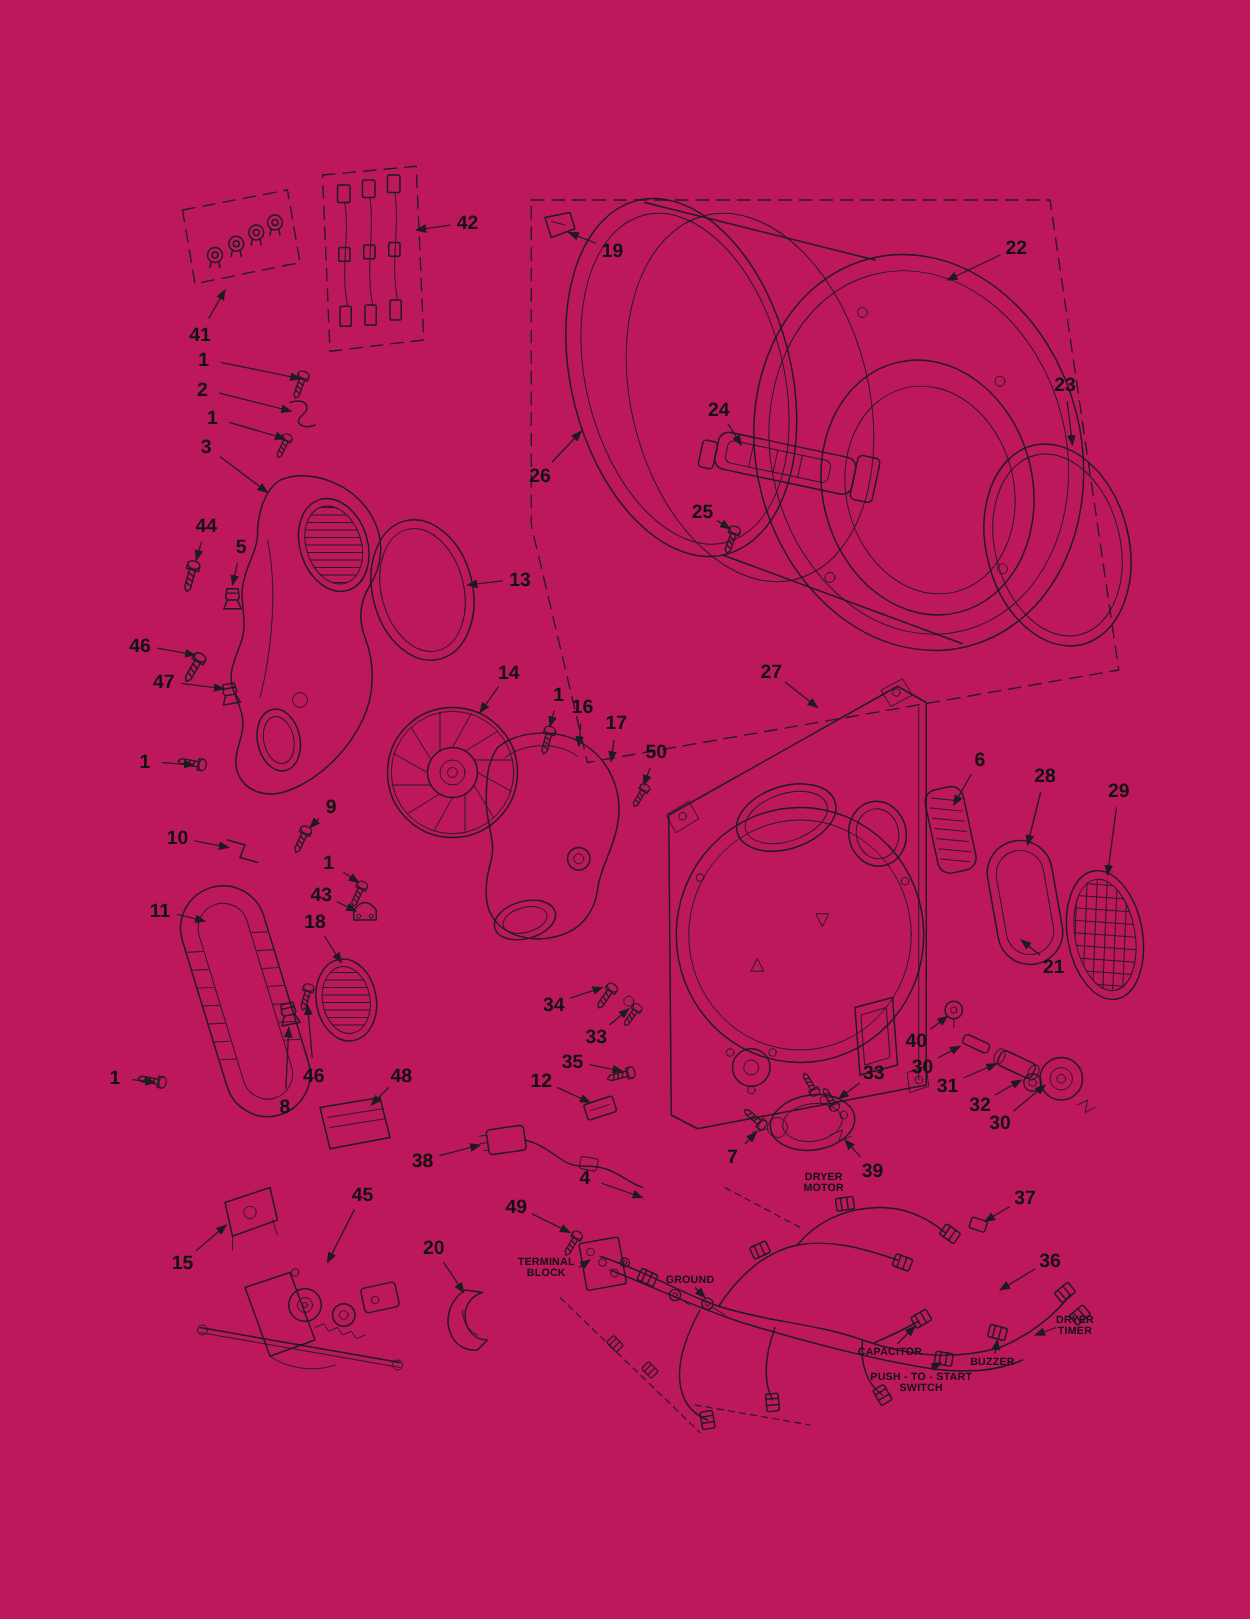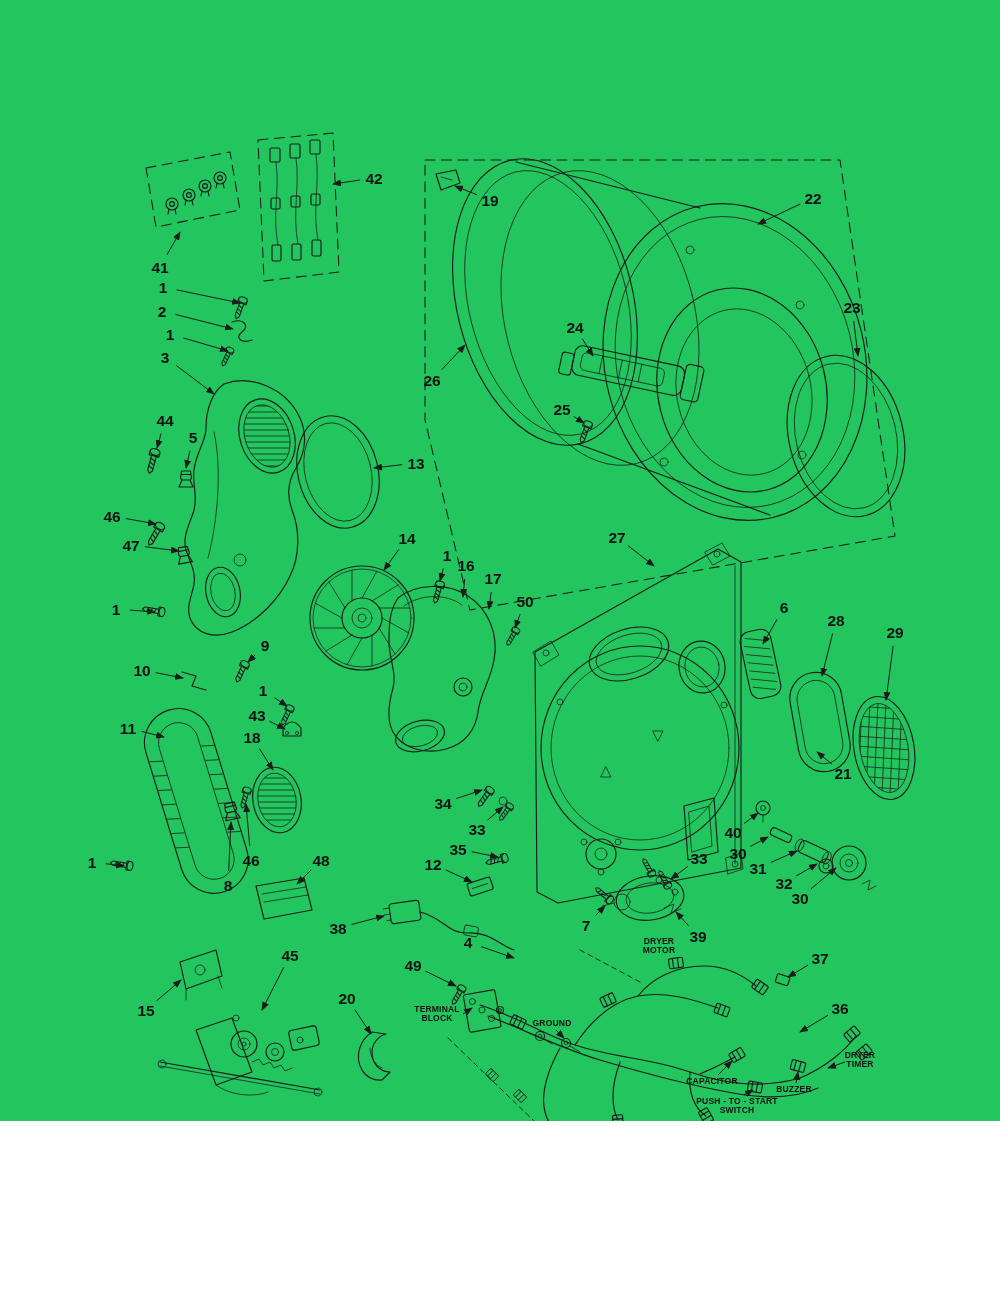--- a/index.html
+++ b/index.html
@@ -1,16 +1,16 @@
 <!DOCTYPE html>
 <html><head>
 <meta charset="utf-8">
 <style>
   html,body { margin:0; padding:0; background:#ffffff; }
-  #page { position:relative; width:1000px; height:1121px; background:#22c55e; overflow:hidden;
+  #page { position:relative; width:1000px; height:1295px; background:#be185d; overflow:hidden;
           font-family:"Liberation Sans", sans-serif; }
   svg { display:block; }
   .ln  { stroke:#1c1c1c; stroke-width:1.15; fill:none; stroke-linecap:round; stroke-linejoin:round; }
   .tn  { stroke-width:0.75; }
   .dsh { stroke-dasharray:10 6.5; stroke-width:1.05; }
   .dsh2{ stroke-dasharray:5 4; stroke-width:0.9; }
   .leader { stroke:#1c1c1c; stroke-width:1; fill:none; }
   text.callout { font-family:"Liberation Sans",sans-serif; font-size:15.5px; font-weight:600;
                  fill:#111111; text-anchor:middle; stroke:none; }
   text.part-label { font-family:"Liberation Sans",sans-serif; font-size:8.5px; font-weight:700;

